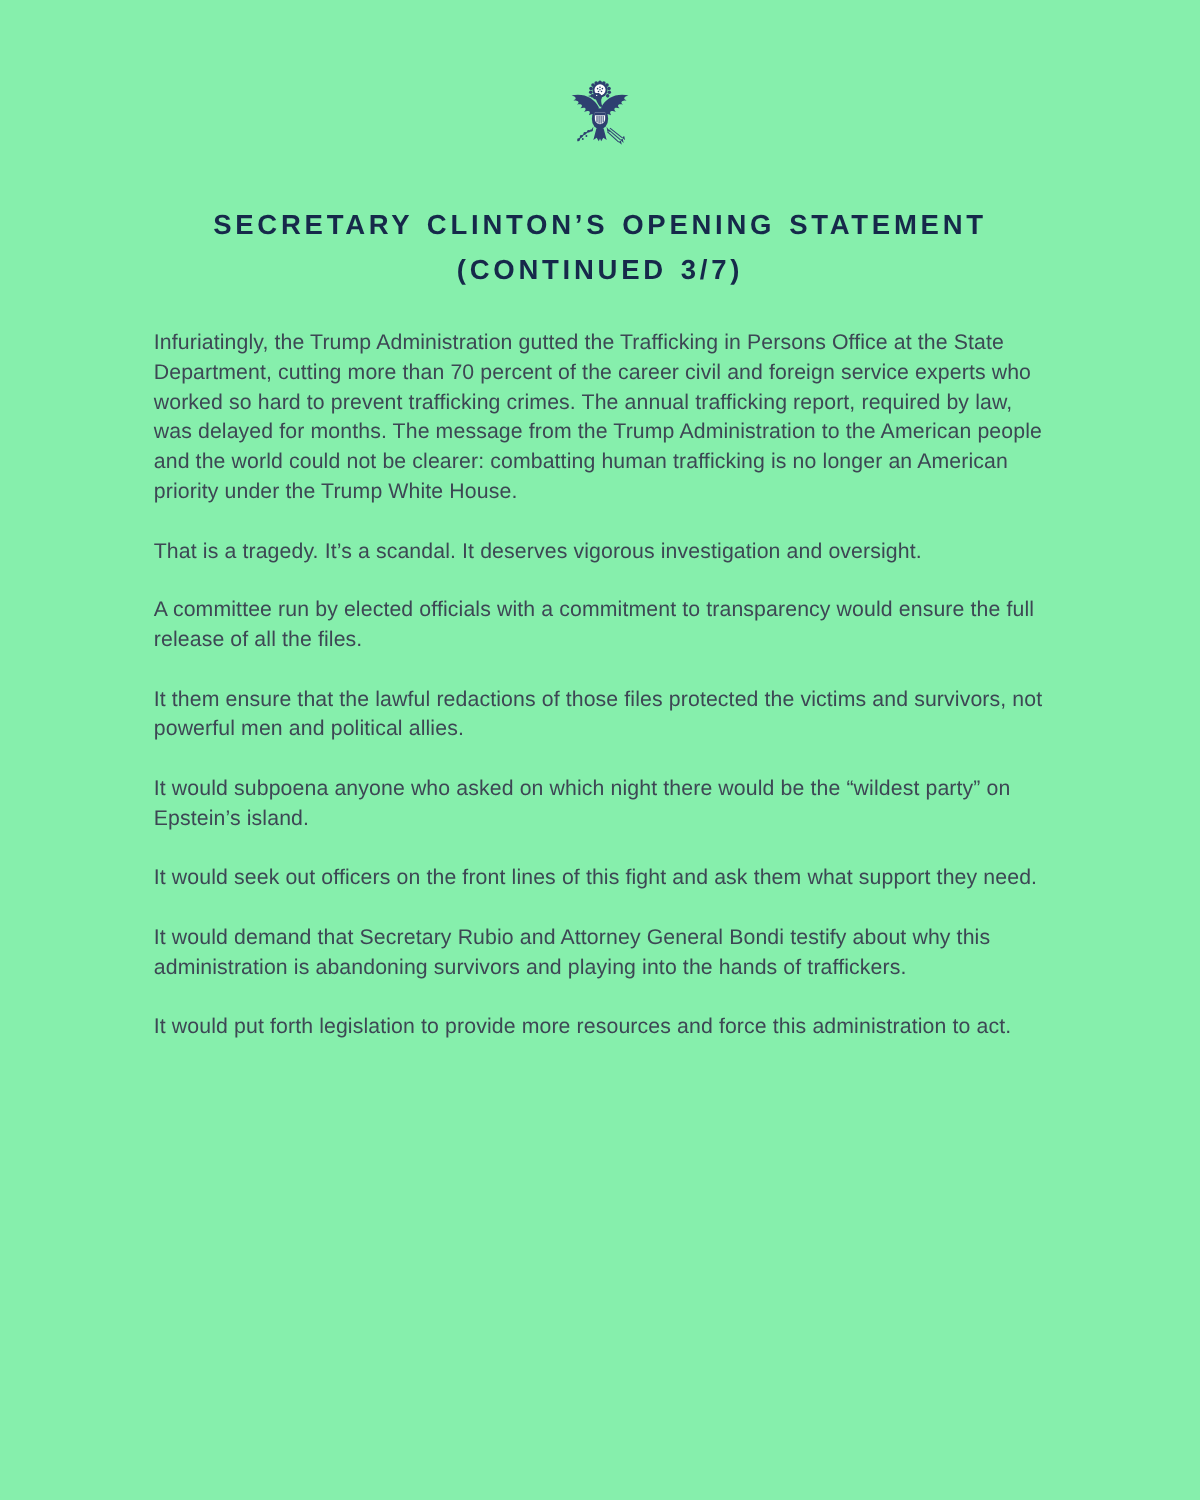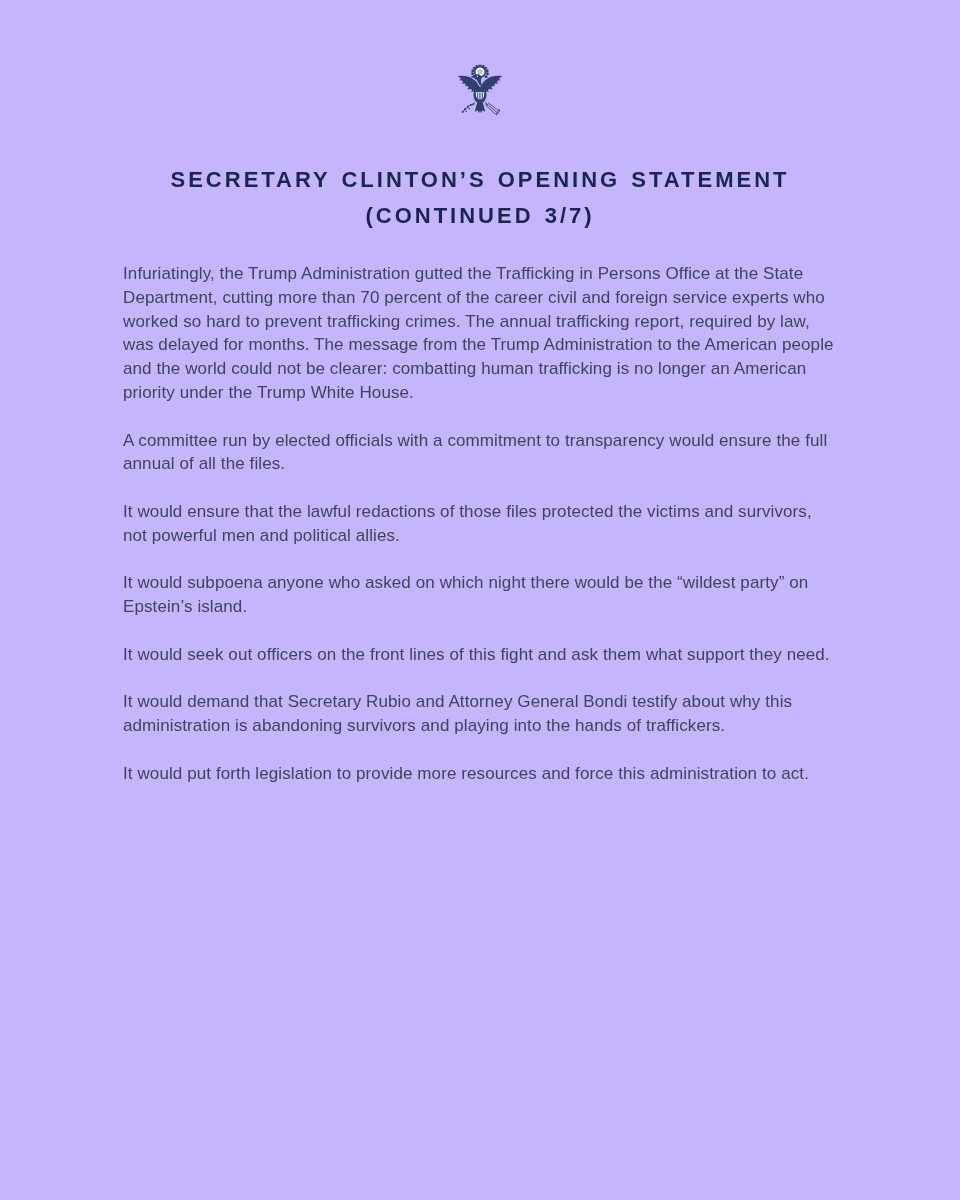--- a/index.html
+++ b/index.html
@@ -4,21 +4,21 @@
 <style>
   html, body {
     margin: 0;
     padding: 0;
     background: #ffffff;
   }
   .page {
     position: relative;
     width: 960px;
     height: 1200px;
-    background: #c4b5fd;
+    background: #86efac;
     overflow: hidden;
     font-family: "Liberation Sans", sans-serif;
   }
   .seal {
     width: 58px;
     height: 70px;
     margin: 62px auto 30px auto;
     display: block;
   }
   .seal svg { display: block; width: 100%; height: 100%; }
@@ -120,21 +120,22 @@
     </svg>
   </div>
 
   <h1 class="title">
     <span>SECRETARY CLINTON’S OPENING STATEMENT</span>
     <span>(CONTINUED 3/7)</span>
   </h1>
 
   <div class="content">
       <p>Infuriatingly, the Trump Administration gutted the Trafficking in Persons Office at the State Department, cutting more than 70 percent of the career civil and foreign service experts who worked so hard to prevent trafficking crimes. The annual trafficking report, required by law, was delayed for months. The message from the Trump Administration to the American people and the world could not be clearer: combatting human trafficking is no longer an American priority under the Trump White House.</p>
-      <p>A committee run by elected officials with a commitment to transparency would ensure the full annual of all the files.</p>
-      <p>It would ensure that the lawful redactions of those files protected the victims and survivors, not powerful men and political allies.</p>
+      <p>That is a tragedy. It’s a scandal. It deserves vigorous investigation and oversight.</p>
+      <p>A committee run by elected officials with a commitment to transparency would ensure the full release of all the files.</p>
+      <p>It them ensure that the lawful redactions of those files protected the victims and survivors, not powerful men and political allies.</p>
       <p>It would subpoena anyone who asked on which night there would be the “wildest party” on Epstein’s island.</p>
       <p>It would seek out officers on the front lines of this fight and ask them what support they need.</p>
       <p>It would demand that Secretary Rubio and Attorney General Bondi testify about why this administration is abandoning survivors and playing into the hands of traffickers.</p>
       <p>It would put forth legislation to provide more resources and force this administration to act.</p>
     </div>
 
 </div>
 
 </body></html>

